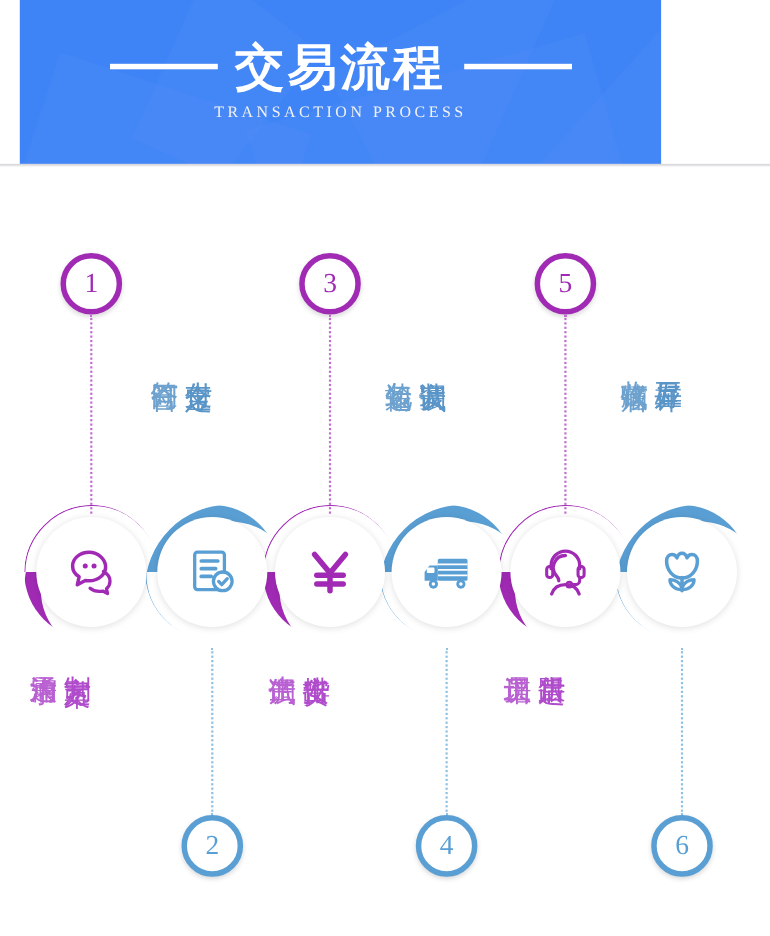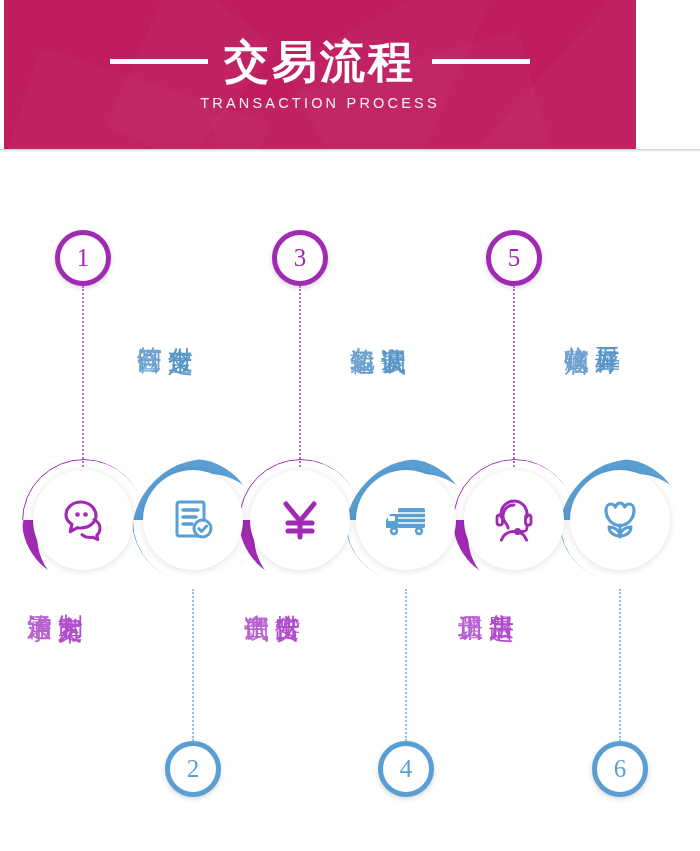--- a/index.html
+++ b/index.html
@@ -9,24 +9,24 @@
     height: 851px;
     background: #ffffff;
     font-family: "Liberation Sans", "DejaVu Sans", sans-serif;
     overflow: hidden;
     position: relative;
   }
 
   
   .header {
     position: absolute;
-    left: 4px; top: 0;
-    width: 632px;
+    left: 18px; top: 0;
+    width: 583px;
     height: 149px;
-    background: #be185d;
+    background: #3b82f6;
     overflow: hidden;
   }
   .header .facet {
     position: absolute;
     background: rgba(255,255,255,0.022);
     transform-origin: center;
   }
   .f1 { left: -40px;  top: -60px;  width: 260px; height: 260px; transform: rotate(38deg); background: rgba(255,255,255,0.030); }
   .f2 { left: 150px;  top: -100px; width: 300px; height: 300px; transform: rotate(24deg); background: rgba(0,0,0,0.22); }
   .f3 { left: 330px;  top: -30px;  width: 340px; height: 300px; transform: rotate(-28deg); background: rgba(255,255,255,0.028); }
@@ -61,21 +61,21 @@
     font-weight: bold;
     letter-spacing: 3px;
     line-height: 1;
     font-family: "DejaVu Sans", "Liberation Sans", sans-serif;
   }
   .title-en {
     color: #f2f2f2;
     font-size: 14.5px;
     letter-spacing: 3.2px;
     margin-top: 11px;
-    font-family: Liberation Sans, sans-serif;
+    font-family: Liberation Serif, serif;
   }
   .header-underline {
     position: absolute;
     left: 0; top: 149px;
     width: 700px; height: 3px;
     background: linear-gradient(to bottom, #cfcfd4, #ffffff);
   }
 
   
   .diagram {

